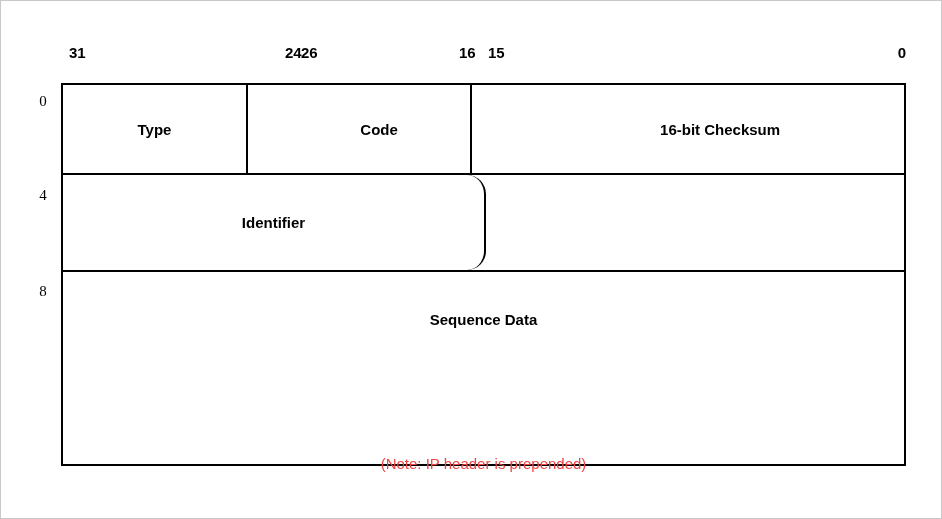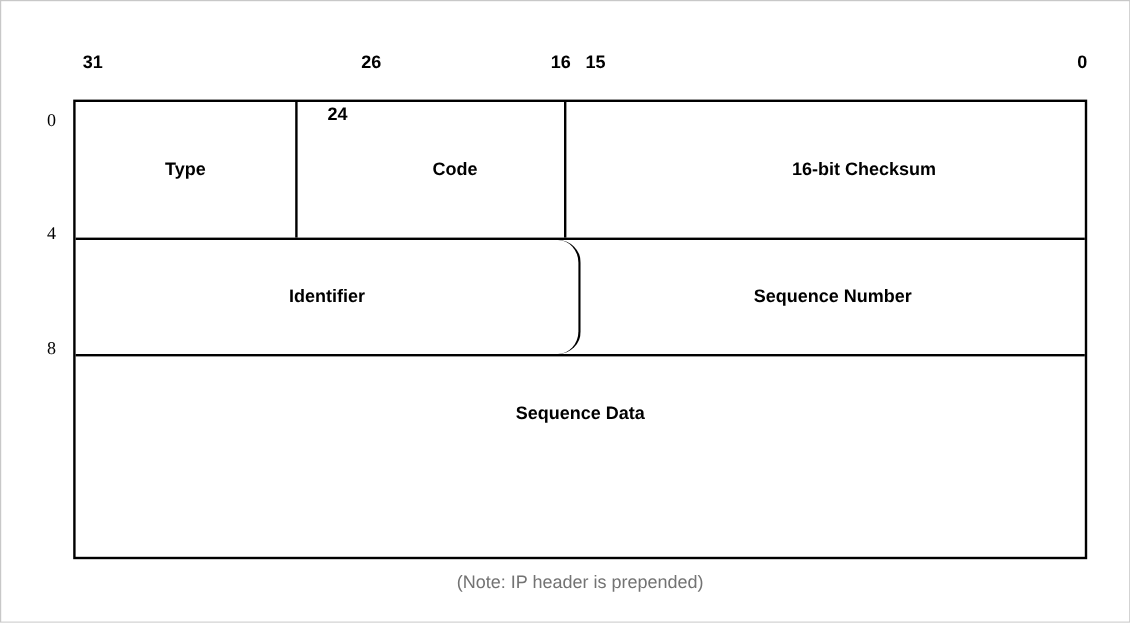--- a/index.html
+++ b/index.html
@@ -30,21 +30,21 @@
     position: absolute;
     top: 0;
     font-family: "Liberation Sans", sans-serif;
     font-size: 15px;
     font-weight: bold;
     color: #000000;
     line-height: 20px;
     white-space: nowrap;
   }
   .bit-31 { left: 8px; }
-  .bit-24 { left: 212px; margin-top: 43px; }
+  .bit-24 { left: 224px; }
   .bit-23 { left: 240px; }
   .bit-16 { left: 398px; }
   .bit-15 { left: 427px; }
   .bit-0  { right: 0px; }
 
   
   .offset {
     position: absolute;
     left: 32px;
     width: 20px;
@@ -68,21 +68,21 @@
     height: 383px;
     border: 2px solid #000000;
     box-sizing: border-box;
   }
   .pkt-row {
     position: relative;
     display: flex;
     width: 100%;
     box-sizing: border-box;
   }
-  .row-1 { height: 115px; border-bottom: 2px solid #000000; gap: 40px; }
+  .row-1 { height: 90px; border-bottom: 2px solid #000000; gap: 40px; }
   .row-2 { height: 97px; border-bottom: 2px solid #000000; }
   .row-3 { height: 189px; }
 
   .pkt-cell {
     position: relative;
     display: flex;
     align-items: center;
     justify-content: center;
     box-sizing: border-box;
     font-family: "Liberation Sans", sans-serif;
@@ -99,27 +99,27 @@
   .cell-code      { width: 211px; }
   .cell-checksum  { width: 422px; margin-left: 24px; }
   .cell-identifier{ width: 423px; border-radius: 19px; }
   .cell-sequence  { width: 422px; }
   .cell-optional  { width: 100%; align-items: flex-start; padding-top: 39px; }
 
   
   .note {
     position: absolute;
     left: 60px;
-    top: 475px;
+    top: 453px;
     width: 845px;
     text-align: center;
     font-family: "Liberation Sans", sans-serif;
     font-size: 15px;
     font-weight: normal;
-    color: #737373;
+    color: #ef4444;
     line-height: 20px;
     white-space: nowrap;
   }
 </style>
 </head>
 <body>
 
 <div id="page">
 
   <div class="bit-ruler">
@@ -138,21 +138,20 @@
   <div class="packet-table">
 
     <div class="pkt-row row-1">
       <div class="pkt-cell cell-type divider-right">Type</div>
       <div class="pkt-cell cell-code divider-right">Code</div>
       <div class="pkt-cell cell-checksum">16-bit Checksum</div>
     </div>
 
     <div class="pkt-row row-2">
       <div class="pkt-cell cell-identifier divider-right">Identifier</div>
-      <div class="pkt-cell cell-sequence">Sequence Number</div>
     </div>
 
     <div class="pkt-row row-3">
       <div class="pkt-cell cell-optional">Sequence Data</div>
     </div>
 
   </div>
 
   <div class="note">(Note: IP header is prepended)</div>
 

